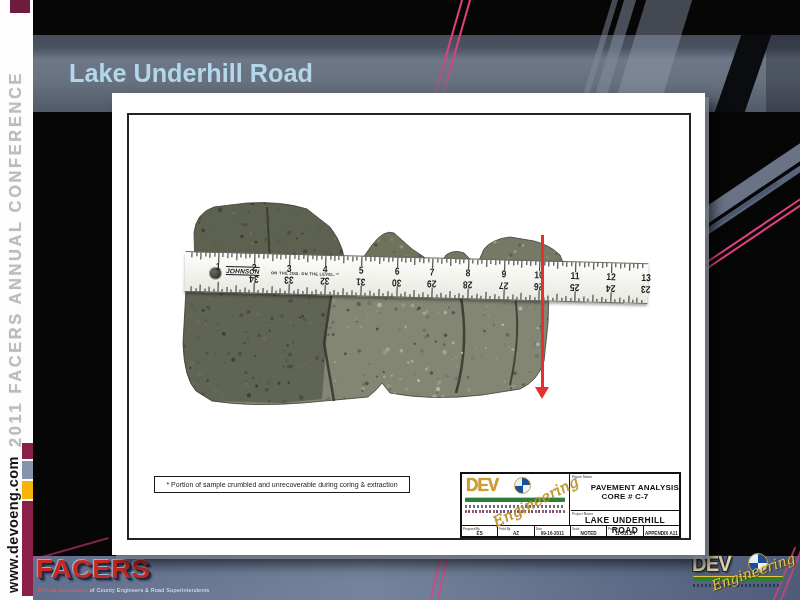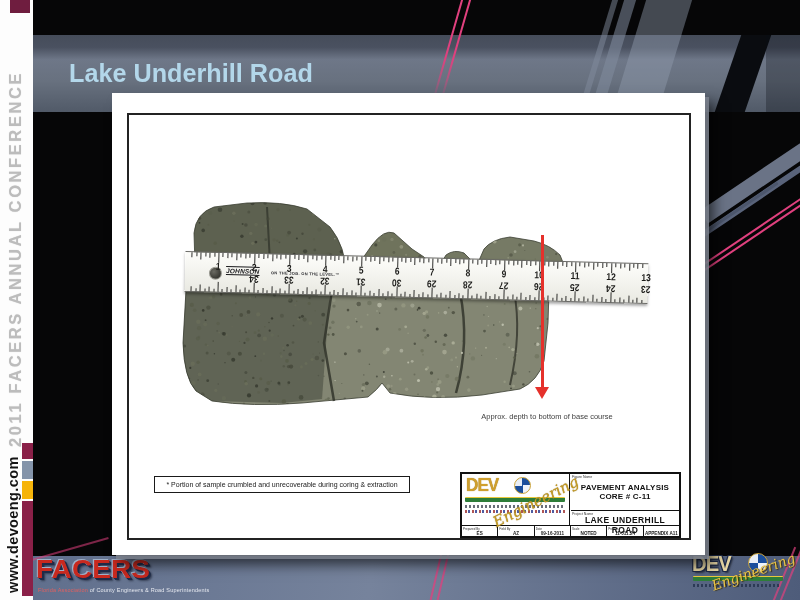--- a/index.html
+++ b/index.html
@@ -894,38 +894,37 @@
         <div class="rnum bot" style="left: 354.3px; bottom: 8px;">26</div>
         <div class="rnum bot" style="left: 390px; bottom: 8px;">25</div>
         <div class="rnum bot" style="left: 425.7px; bottom: 8px;">24</div>
         <div class="rnum bot" style="left: 461.4px; bottom: 8px;">23</div>
       </div>
 
     <div class="abs" id="depth-arrow-line"></div>
     <div class="abs" id="depth-arrow-head"></div>
 
     <div class="abs" id="annotation">
-      <div>Approx. depth to bottom of base course</div>
     </div>
 
     <div class="abs" id="note-box">* Portion of sample crumbled and unrecoverable during coring &amp; extraction</div>
 
     <div class="abs" id="title-block">
       <div class="tb-cell" id="tb-logo">
         <div class="devo-word">DEV</div>
         <div class="globe"></div>
         <div class="greenbar"></div>
         <div class="blurline-d"></div>
         <div class="blurline-c"></div>
         <div class="script" id="tb-script">Engineering</div>
       </div>
       <div class="tb-cell" id="tb-fig">
         <div class="tb-label">Figure Name</div>
-        <div class="tb-fig-line" style="margin-top:9px;">PAVEMENT ANALYSIS</div>
-        <div class="tb-fig-line">CORE # C-11</div>
+        <div class="tb-fig-line" style="margin-top:9px;text-align:right;">PAVEMENT ANALYSIS</div>
+        <div class="tb-fig-line">CORE # C-7</div>
       </div>
       <div class="tb-cell" id="tb-proj">
         <div class="tb-label">Project Name</div>
         <div class="name">LAKE UNDERHILL ROAD</div>
       </div>
       <div class="tb-cell" id="tb-bottom">
           <div class="tb-f">
             <div class="tb-label" style="font-size: 3px;">Prepared By</div>
             <div class="tb-v">ES</div>
           </div>

